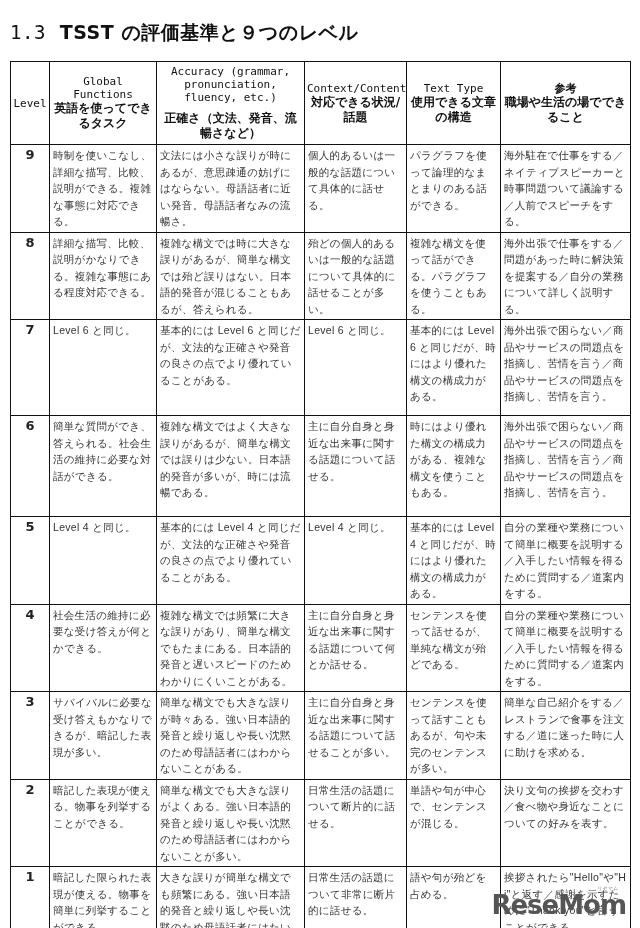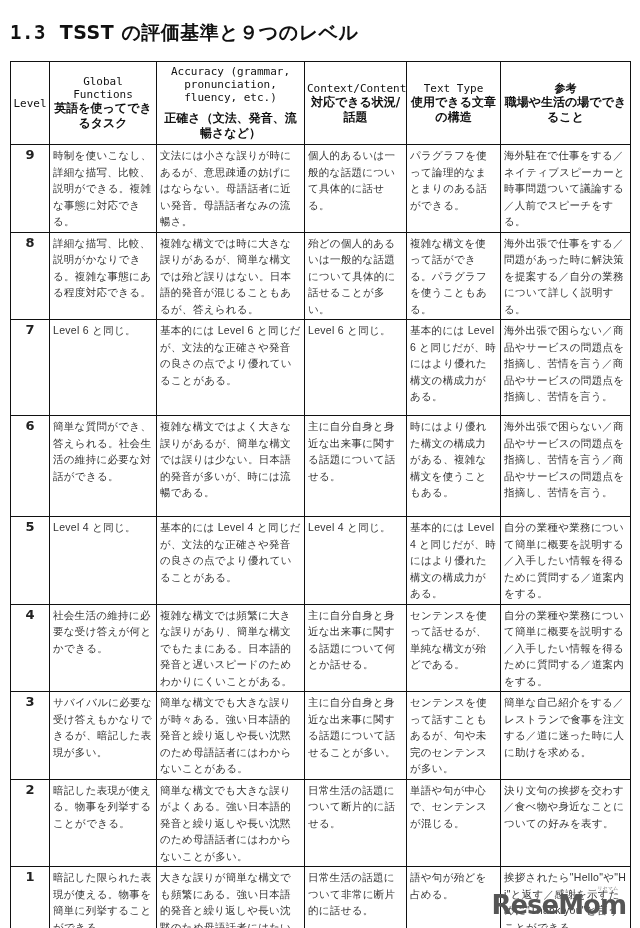--- a/index.html
+++ b/index.html
@@ -1,18 +1,18 @@
 <!DOCTYPE html>
 <html><head>
 <meta charset="utf-8">
 <style>
   html, body { margin: 0; padding: 0; background: #ffffff; }
   body { width: 640px; height: 928px; position: relative; overflow: hidden; font-family: "DejaVu Sans", sans-serif; color: #222; }
   .title { position: absolute; left: 10px; top: 20px; font-size: 19px; font-weight: bold; letter-spacing: 0.5px; color: #111; white-space: nowrap; }
-  .title .num { font-family: "DejaVu Sans Mono", monospace; font-weight: bold; margin-right: 14px; }
+  .title .num { font-family: "DejaVu Sans Mono", monospace; font-weight: normal; margin-right: 14px; }
   table.grid { position: absolute; left: 10px; top: 61px; border-collapse: collapse; table-layout: fixed; width: 620px; }
   table.grid td, table.grid th { border: 1.5px solid #111; vertical-align: top; padding: 2px 3px; overflow: hidden; }
   table.grid th { vertical-align: middle; font-weight: normal; font-size: 11px; line-height: 13px; padding: 3px 2px; color: #111; }
   th .en { font-family: "DejaVu Sans Mono", monospace; font-size: 11px; display: block; }
   th .ja { font-weight: bold; font-size: 12px; display: block; line-height: 15px; }
   th.level-h { font-family: "DejaVu Sans Mono", monospace; color: #444; font-size: 11px; }
   td.lv { text-align: center; vertical-align: middle; font-weight: bold; font-size: 13px; color: #222; }
   td.c { font-family: Liberation Sans, sans-serif; font-size: 10.5px; line-height: 16.5px; color: #333; letter-spacing: 0.3px; word-break: break-all; }
   .wm { position: absolute; right: 14px; bottom: 8px; font-family: "DejaVu Sans", sans-serif; font-weight: bold; font-size: 26px; color: #555; letter-spacing: -1px; }
   .wm-small { position: absolute; right: 22px; bottom: 37px; font-size: 5px; color: #777; }

